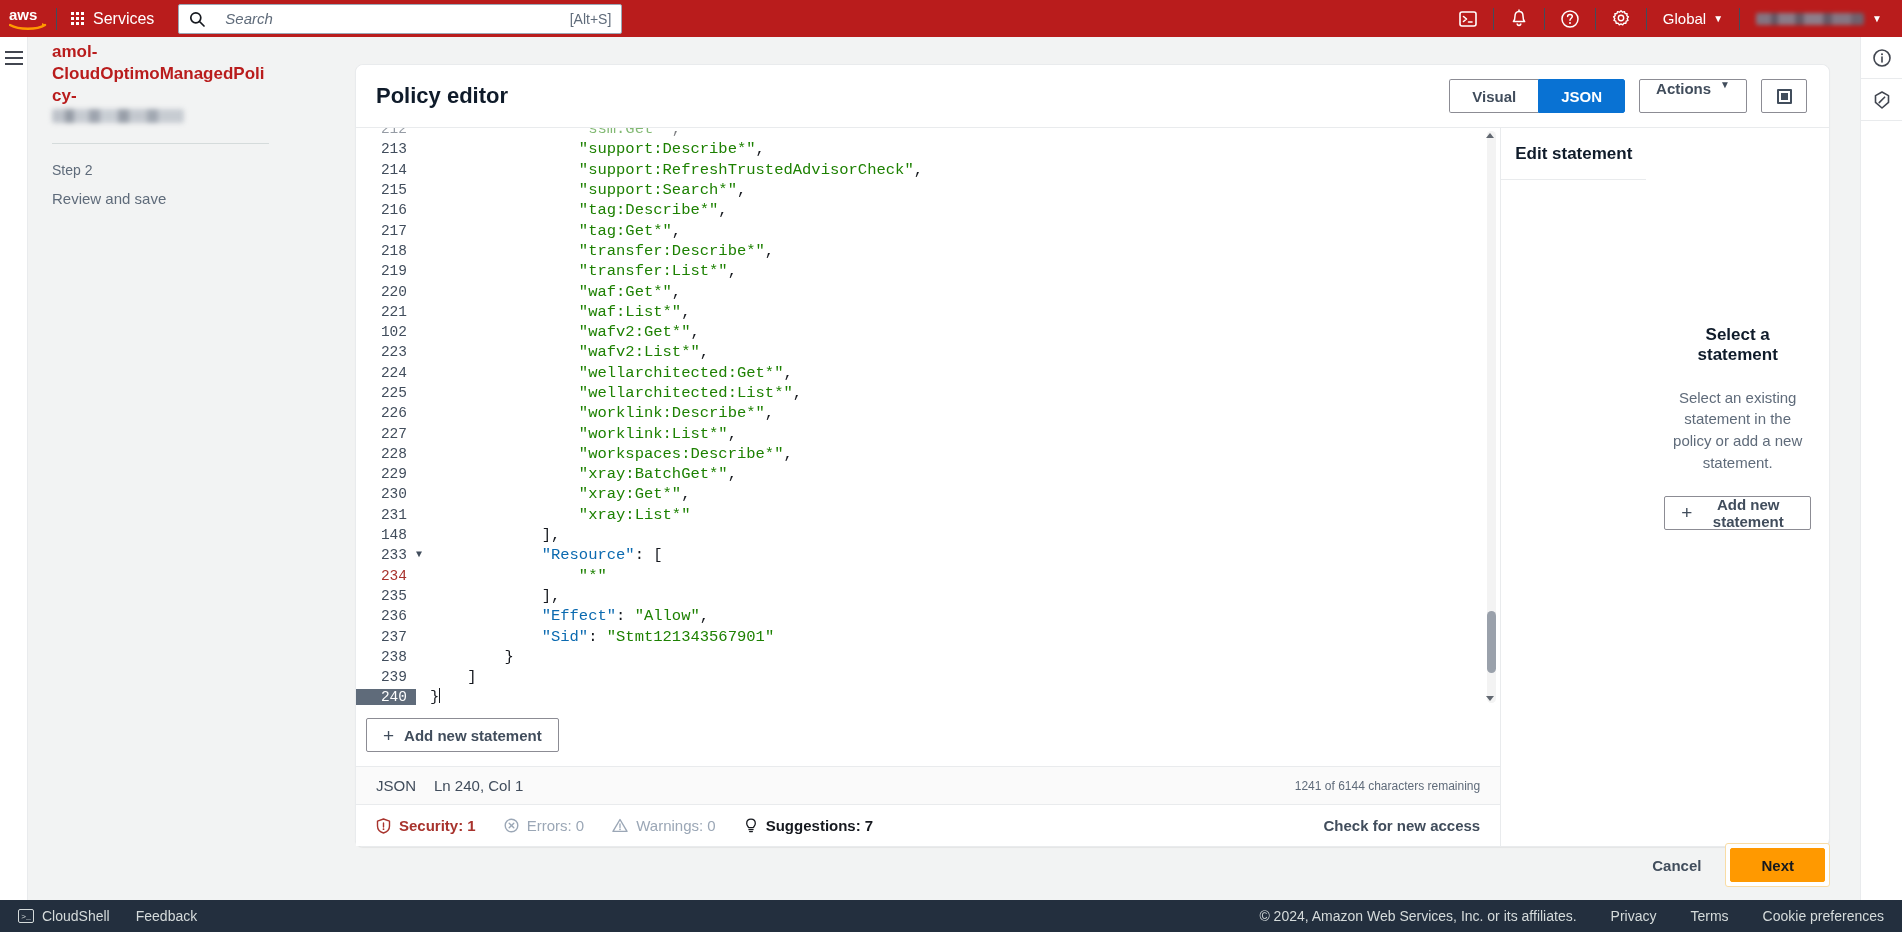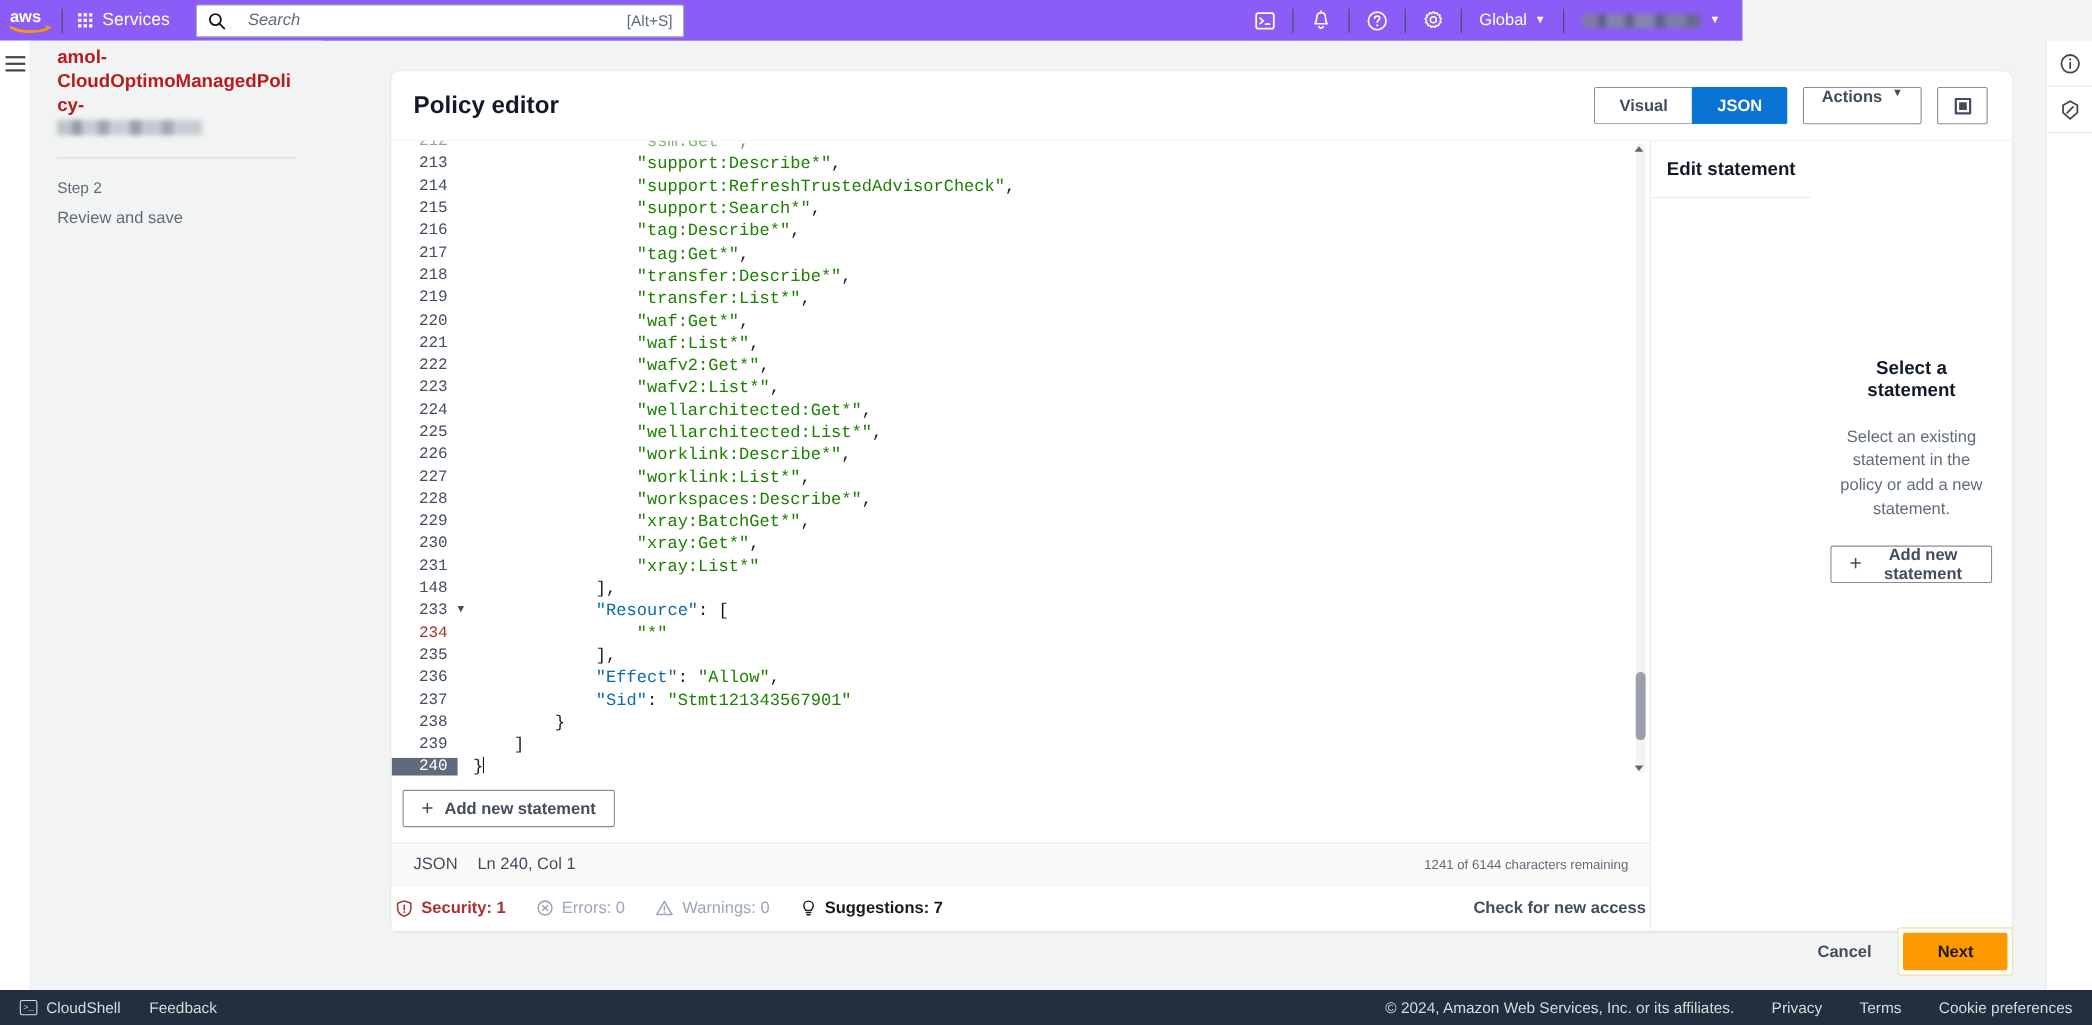--- a/index.html
+++ b/index.html
@@ -5,22 +5,22 @@
   * { box-sizing: border-box; margin: 0; padding: 0; }
   html, body {
     width: 1902px; height: 932px;
     background: #f2f3f3;
     font-family: "Liberation Sans", sans-serif;
     overflow: hidden;
   }
 
   
   .topnav {
-    position: absolute; top: 0; left: 0; width: 1584px; height: 37px;
-    background: #8b5cf6; display: flex; align-items: center;
+    position: absolute; top: 0; left: 0; width: 1902px; height: 37px;
+    background: #b91c1c; display: flex; align-items: center;
     color: #ffffff; font-size: 16px;
   }
   .aws-logo { width: 56px; display: flex; align-items: center; justify-content: center; }
   .aws-logo svg { display:block; }
   .nav-div { width: 1px; height: 22px; background: #414d5c; }
   .services-btn { display: flex; align-items: center; gap: 9px; padding: 0 14px; height: 37px; cursor: pointer; }
   .grid-icon { display: grid; grid-template-columns: repeat(3, 3px); grid-template-rows: repeat(3, 3px); gap: 2px; }
   .grid-icon i { display:block; width: 3px; height: 3px; background: #fff; }
   .search-wrap {
     margin-left: 10px; width: 444px; height: 30px; background: #ffffff;
@@ -153,21 +153,21 @@
   .plus { font-size: 19px; font-weight: normal; line-height: 1; }
 
   .status-row {
     height: 38px; display: flex; align-items: center; padding: 0 20px;
     border-top: 1px solid #e9ebed; font-size: 15px; color: #414d5c; background: #fafafa;
   }
   .status-lang { margin-right: 18px; }
   .chars-remaining { margin-left: auto; color: #5f6b7a; font-size: 12px; }
 
   .issues-row {
-    height: 42px; display: flex; align-items: center; padding: 0 4px; gap: 28px;
+    height: 42px; display: flex; align-items: center; padding: 0 20px; gap: 28px;
     border-top: 1px solid #e9ebed; font-size: 15px; background: #ffffff;
   }
   .issue { display: flex; align-items: center; gap: 8px; }
   .issue.security { color: #a8332d; font-weight: bold; }
   .issue.muted { color: #9ba7b6; }
   .issue.sugg { color: #16191f; font-weight: bold; }
   .check-access { margin-left: auto; font-size: 15px; font-weight: bold; color: #414d5c; cursor: pointer; }
 
   
   .editor-right { width: 328px; display: flex; flex-direction: row; }
@@ -387,21 +387,21 @@
               <span class="gutter">220</span>
               <span class="gutter-fold"></span>
               <span class="code-text">                <span class="tok-str">"waf:Get*"</span><span class="tok-punc">,</span></span>
             </div>
             <div class="code-line">
               <span class="gutter">221</span>
               <span class="gutter-fold"></span>
               <span class="code-text">                <span class="tok-str">"waf:List*"</span><span class="tok-punc">,</span></span>
             </div>
             <div class="code-line">
-              <span class="gutter">222</span>
+              <span class="gutter">102</span>
               <span class="gutter-fold"></span>
               <span class="code-text">                <span class="tok-str">"wafv2:Get*"</span><span class="tok-punc">,</span></span>
             </div>
             <div class="code-line">
               <span class="gutter">223</span>
               <span class="gutter-fold"></span>
               <span class="code-text">                <span class="tok-str">"wafv2:List*"</span><span class="tok-punc">,</span></span>
             </div>
             <div class="code-line">
               <span class="gutter">224</span>

